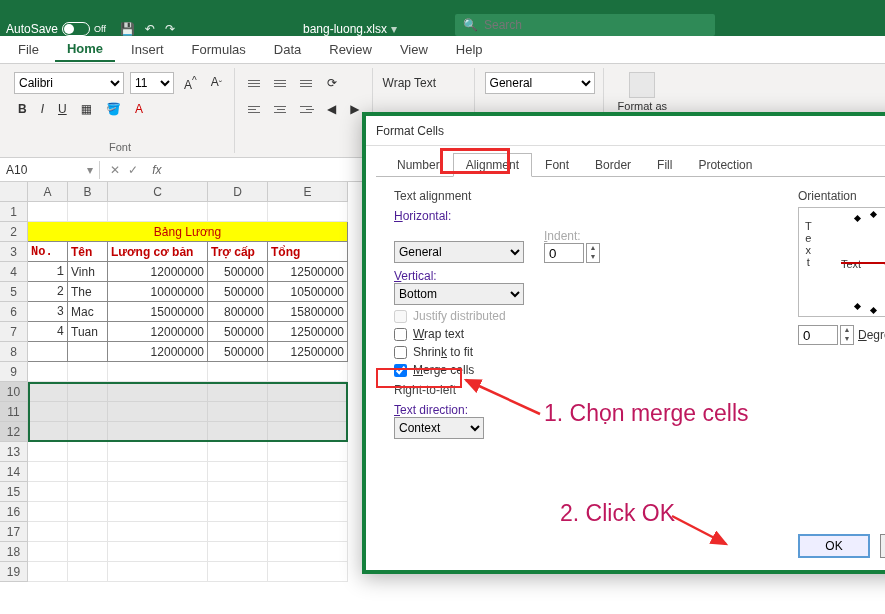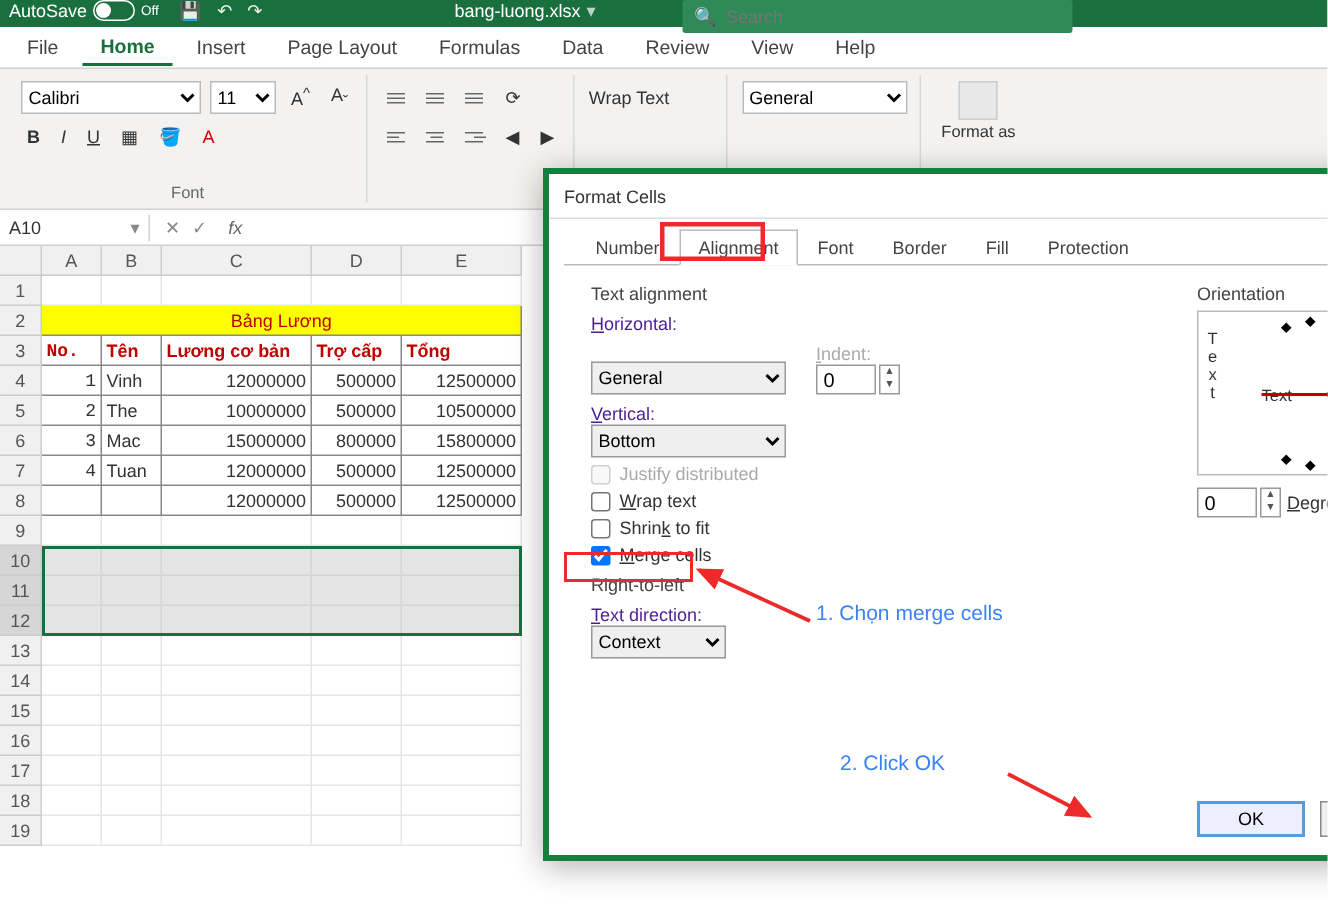--- a/index.html
+++ b/index.html
@@ -1,19 +1,19 @@
 <!DOCTYPE html>
 <html><head>
 <meta charset="utf-8">
 <style>
 * { box-sizing: border-box; margin: 0; padding: 0; font-family: "Segoe UI", Arial, sans-serif; }
 body { background: #fff; font-size: 12px; color: #333; width: 885px; height: 614px; overflow: hidden; position: relative; }
 
 
-.titlebar { height: 18px; background: linear-gradient(#1a6f3e,#1a6f3e); display: flex; align-items: flex-start; color:#fff; font-size:12px; padding: 0 6px; gap:8px;}
+.titlebar { height: 36px; background: linear-gradient(#1a6f3e,#1a6f3e); display: flex; align-items: flex-end; color:#fff; font-size:12px; padding: 0 6px; gap:8px;}
 .titlebar .autosave { display:flex; align-items:center; gap:4px; }
 .titlebar .toggle { width:28px; height:14px; border:1px solid #fff; border-radius:8px; position:relative;}
 .titlebar .toggle::after { content:''; position:absolute; left:1px; top:1px; width:10px; height:10px; border-radius:50%; background:#fff;}
 .titlebar .qat { display:flex; gap:10px; margin-left:6px;}
 .titlebar .qat span { opacity:.9;}
 .titlebar .fname { flex:0 0 auto; margin-left:120px; display:flex; align-items:center; gap:4px;}
 .titlebar .searchbox { margin-left:50px; background:#2f8a57; height:22px; width:260px; border-radius:2px; display:flex; align-items:center; padding:0 8px; gap:6px; color:#d9ead3;}
 .titlebar .searchbox input { background:transparent; border:none; outline:none; color:#fff; font-size:12px; flex:1;}
 
 
@@ -89,21 +89,21 @@
 .dot { position:absolute; width:5px; height:5px; background:#000; transform:rotate(45deg);}
 .redline { position:absolute; width:46px; height:2px; background:#c00000; left:42px; top:54px;}
 .reddot { position:absolute; width:8px; height:8px; background:#c00000; transform:rotate(45deg); left:86px; top:51px;}
 .dlg-buttons { position:absolute; bottom:12px; right:14px; display:flex; gap:10px;}
 .dlg-buttons button { width:72px; height:24px; border:1px solid #888; background:#efefef; font-size:12px; cursor:pointer;}
 .dlg-buttons button.ok { border:2px solid #5b9bd5; background:#eef;}
 
 
 .red-box1 { position:absolute; border:3px solid #ec2a2a; left:440px; top:148px; width:70px; height:26px; pointer-events:none;}
 .red-box2 { position:absolute; border:2px solid #ec2a2a; left:376px; top:368px; width:86px; height:20px; pointer-events:none;}
-.annot { position:absolute; color:#3b82f6; font-size:14px; pointer-events:none;}
+.annot { position:absolute; color:#be185d; font-size:23px; pointer-events:none;}
 .arrow1 { position:absolute; pointer-events:none;}
 .arrow1 svg { overflow:visible;}
 </style>
 </head>
 <body>
 
 <div class="titlebar">
   <div class="autosave">
     <span>AutoSave</span>
     <span class="toggle"></span>
@@ -121,32 +121,31 @@
   <div class="searchbox">
     <span>🔍</span>
     <input placeholder="Search" style="">
   </div>
 </div>
 
 <div class="ribbon-tabs">
   <div class="tab">File</div>
   <div class="tab active">Home</div>
   <div class="tab">Insert</div>
-  <div class="tab">Page Layout</div>
   <div class="tab">Formulas</div>
   <div class="tab">Data</div>
   <div class="tab">Review</div>
   <div class="tab">View</div>
   <div class="tab">Help</div>
 </div>
 
 <div class="ribbon">
   <div class="group" style="min-width:220px">
     <div class="group-row">
-      <select class="font-sel" style="width:120px"><option>Calibri</option></select>
+      <select class="font-sel" style="width:110px"><option>Calibri</option></select>
       <select class="font-sel" style="width:44px"><option>11</option></select>
       <span class="btn">A<sup>^</sup></span>
       <span class="btn">A<sub>ˇ</sub></span>
     </div>
     <div class="group-row">
       <span class="btn" style="font-weight:bold">B</span>
       <span class="btn" style="font-style:italic">I</span>
       <span class="btn" style="text-decoration:underline">U</span>
       <span class="btn">▦</span>
       <span class="btn">🪣</span>

